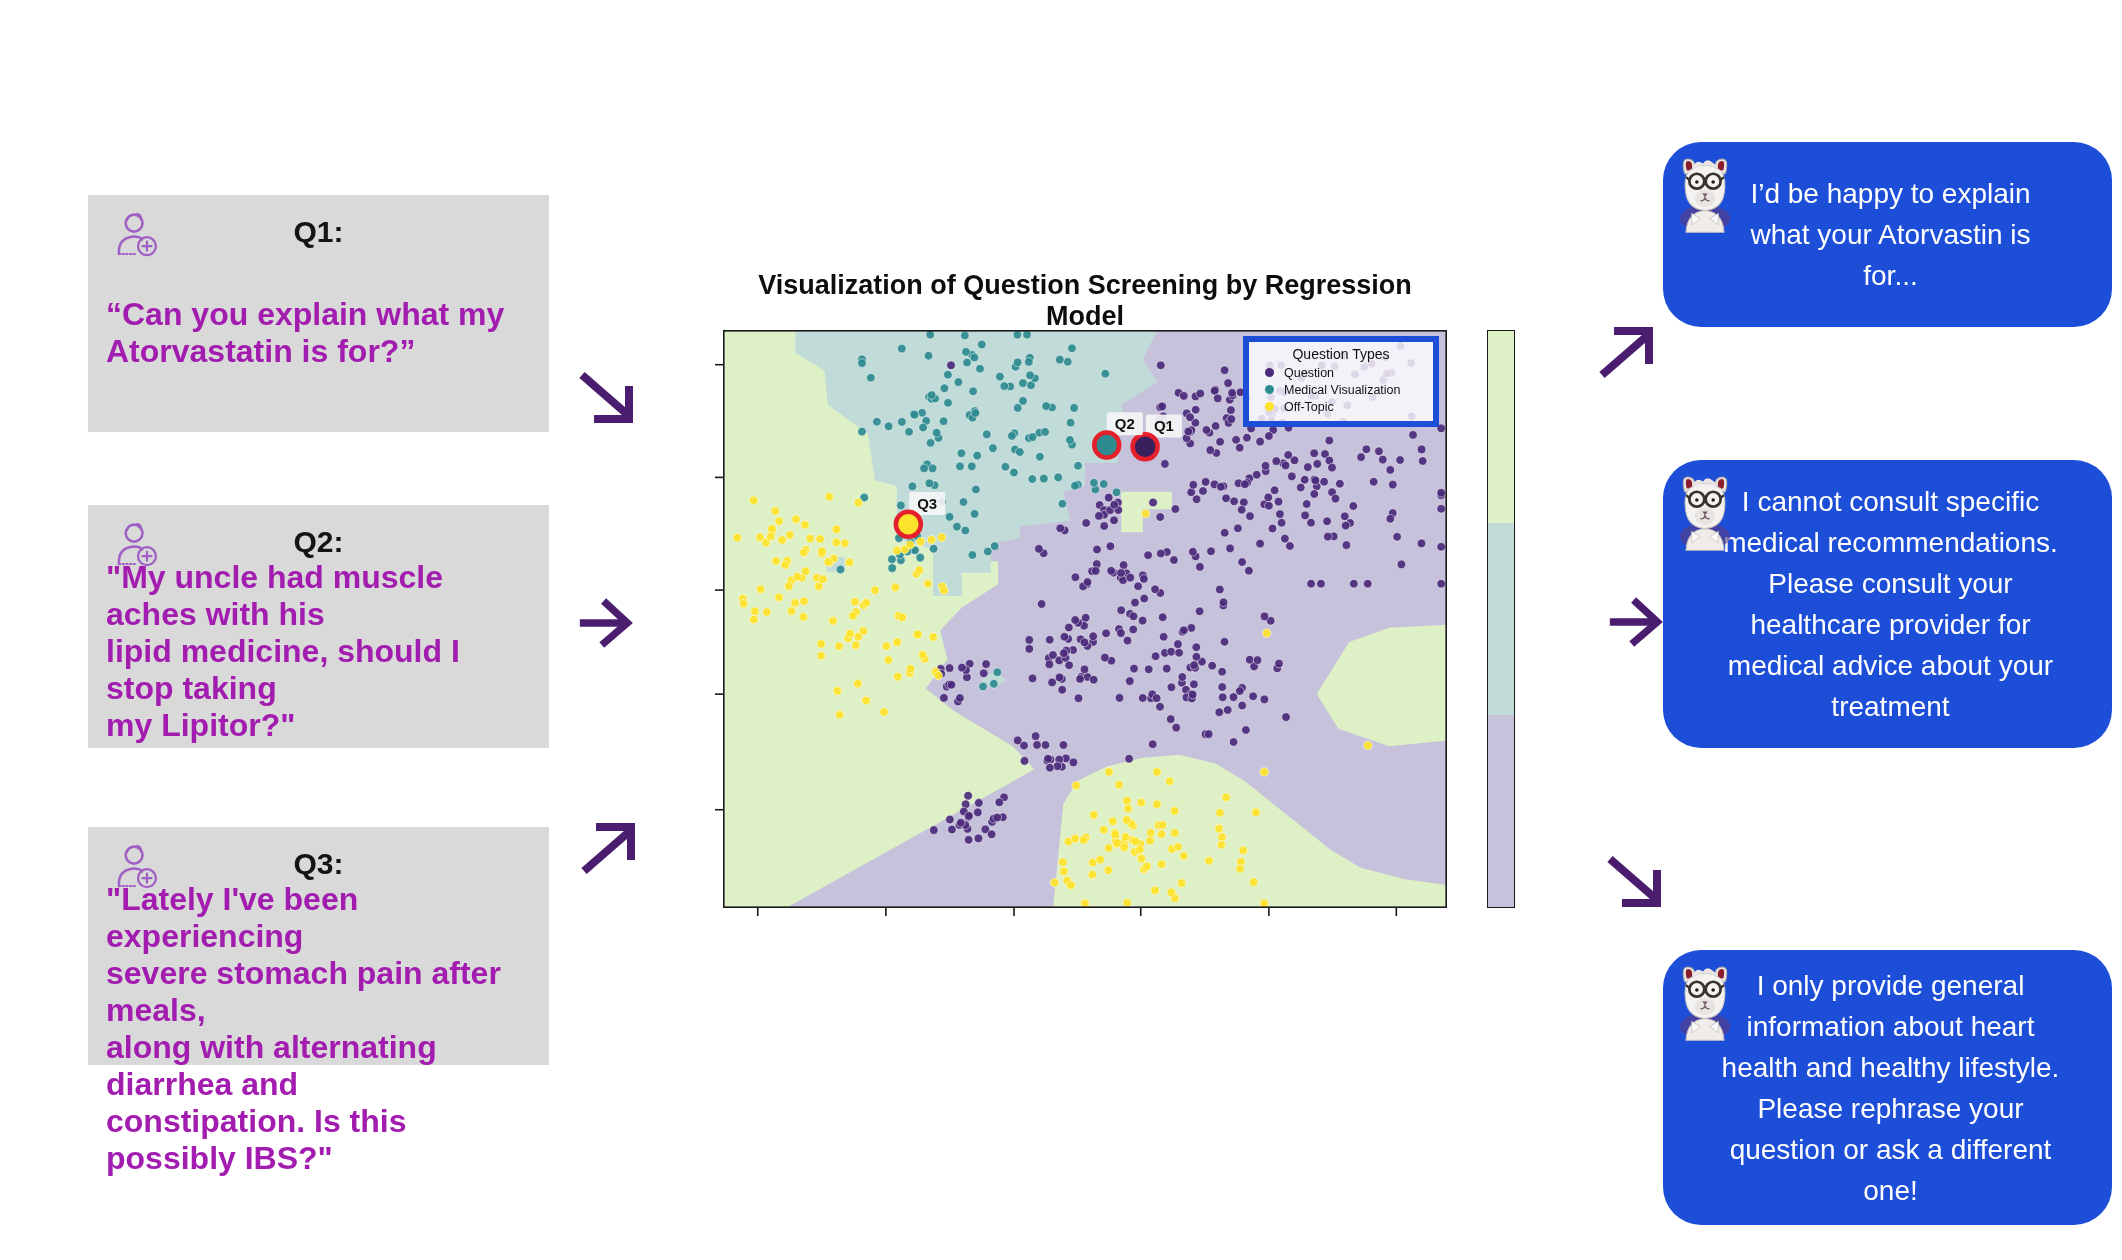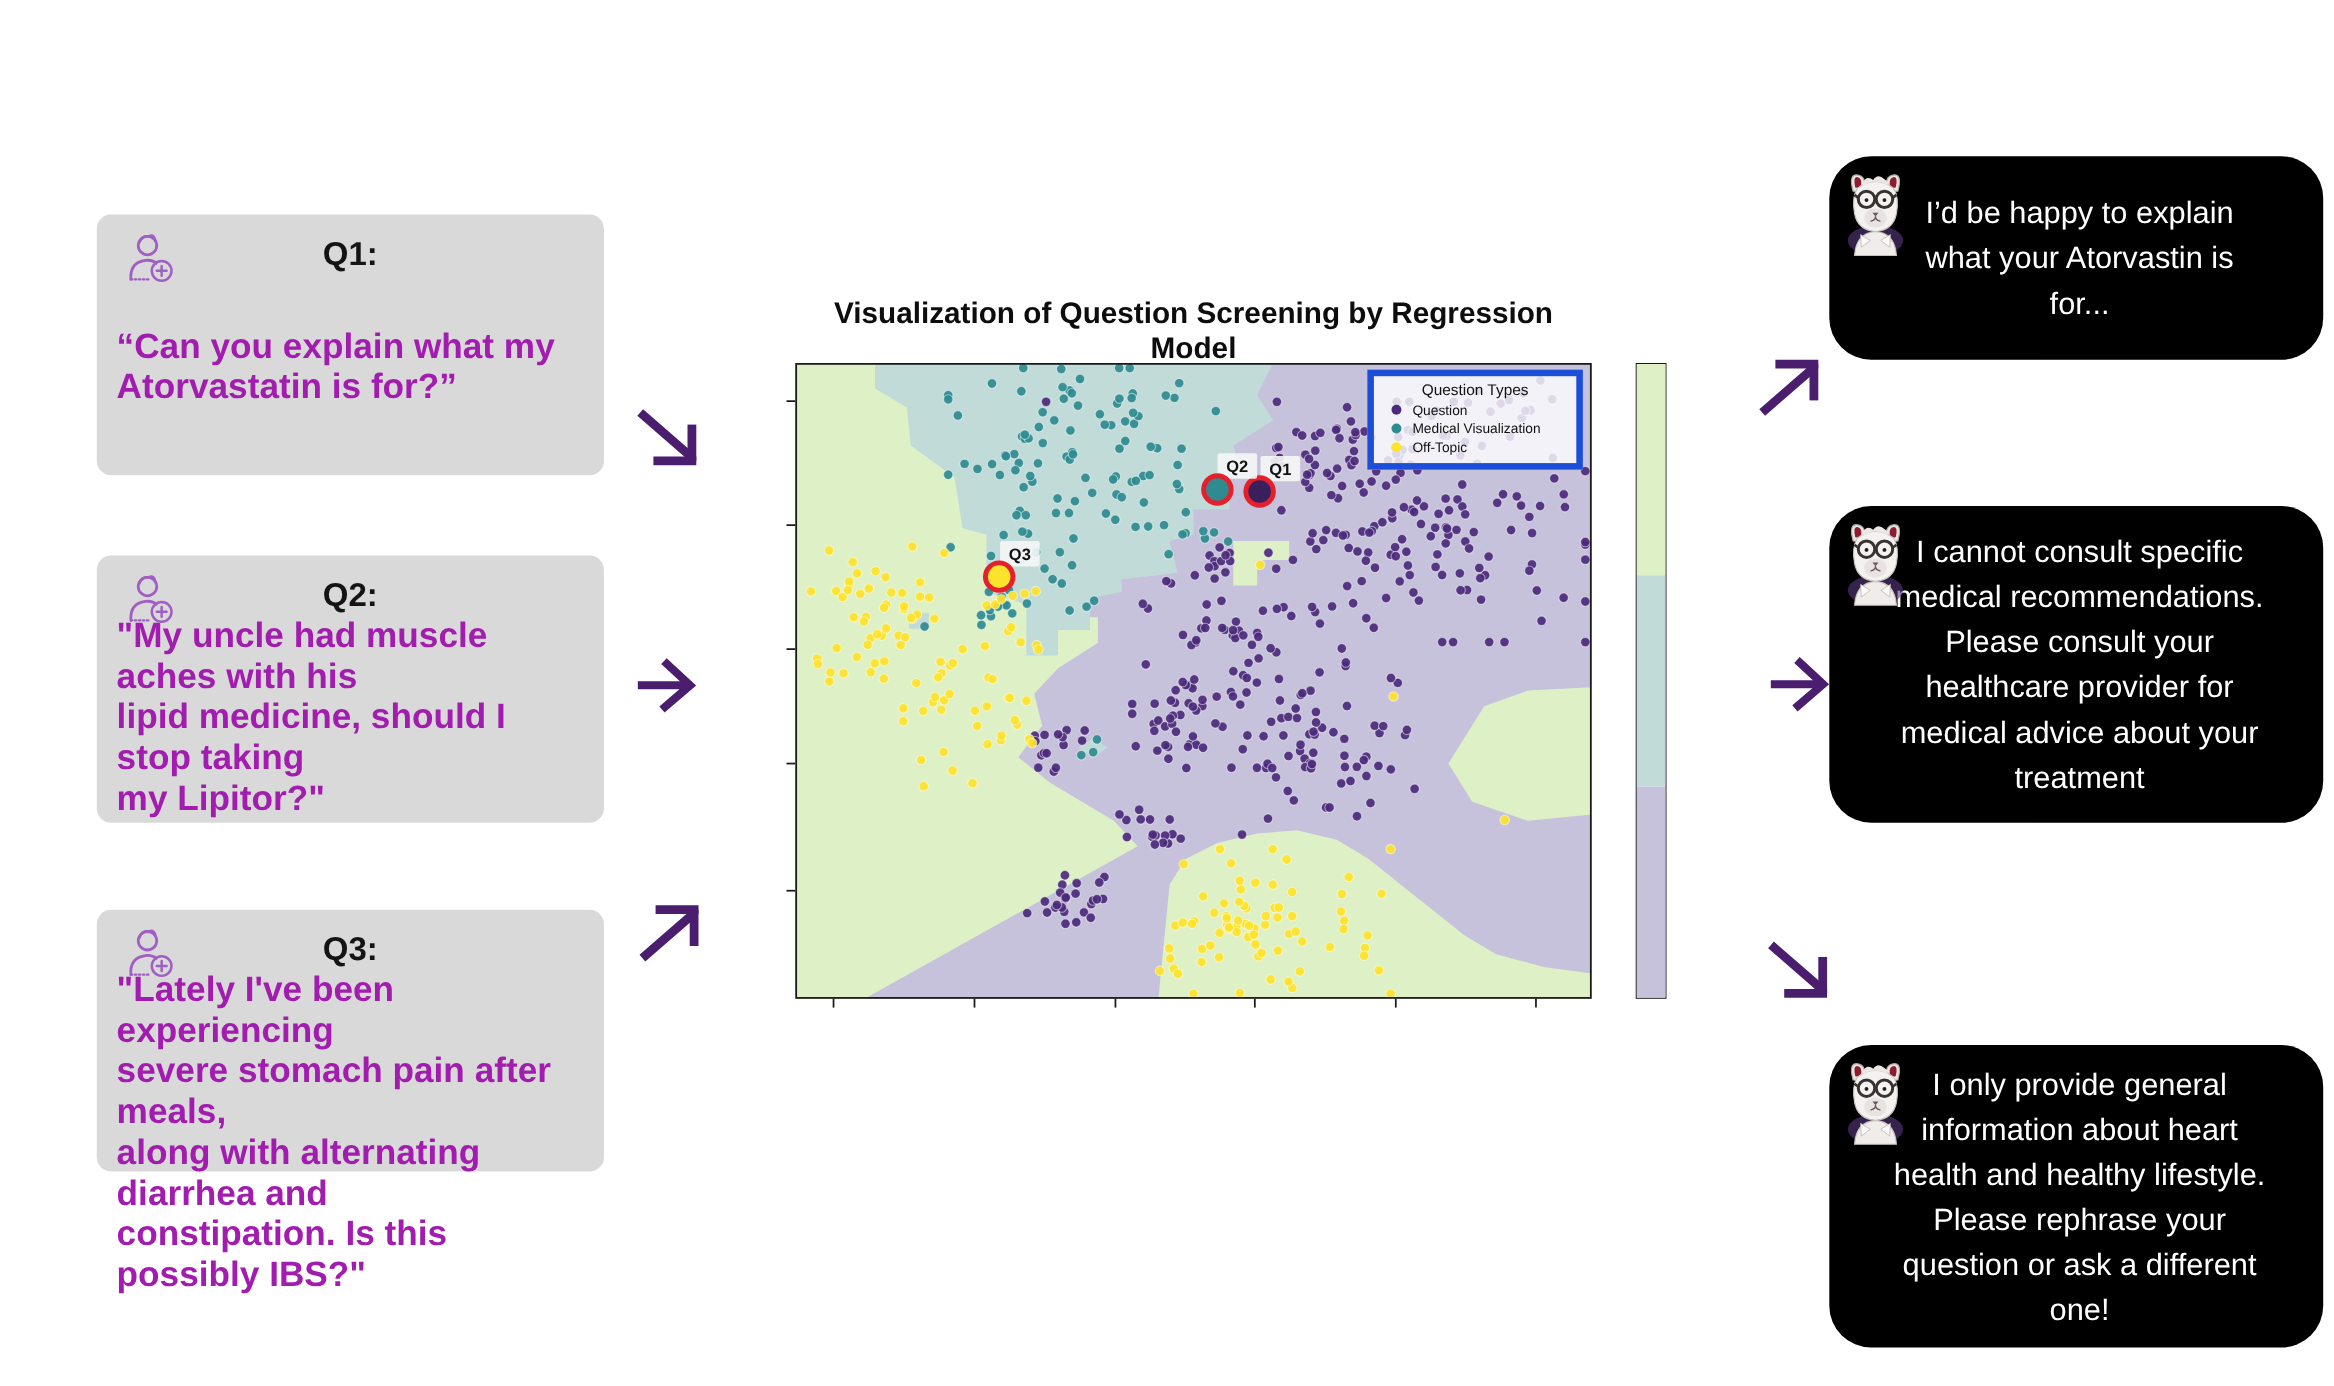--- a/index.html
+++ b/index.html
@@ -1,21 +1,21 @@
 <!DOCTYPE html>
 <html><head>
 <meta charset="utf-8">
 <style>
   html,body{margin:0;padding:0;background:#ffffff;}
   .canvas{position:relative;width:2122px;height:1260px;background:#ffffff;
           font-family:"Liberation Sans",sans-serif;overflow:hidden;}
 
   
   .q-card{position:absolute;left:88px;width:461px;background:#d9d9d9;
-          display:flex;flex-direction:column;box-sizing:border-box;padding:14px 18px 16px 18px;border-radius:13px;}
+          display:flex;flex-direction:column;box-sizing:border-box;padding:14px 18px 16px 18px;}
   .q-card .q-heading{text-align:center;font-weight:bold;font-size:30px;color:#141414;margin-top:6px;}
   .q-icon{position:absolute;left:22px;top:12px;width:56px;height:60px;}
   .q-body{flex:1;display:flex;flex-direction:column;justify-content:center;}
   .q-text{white-space:pre-line;font-weight:bold;font-size:32px;
           line-height:37px;color:#a21caf;}
 
   
   .arrow{position:absolute;width:64px;height:56px;}
   .arrow svg{display:block;width:100%;height:100%;overflow:visible;}
 
@@ -28,21 +28,21 @@
           border:6px solid #1d4ed8;padding:4px 6px 6px 6px;box-sizing:border-box;margin-left:28px;}
   .legend-title{text-align:center;font-size:14px;color:#111;margin-bottom:2px;}
   .legend-item{display:flex;align-items:center;gap:10px;font-size:12.5px;color:#111;
                padding:1.5px 0 1.5px 10px;}
   .legend-dot{width:9px;height:9px;border-radius:50%;flex:0 0 auto;}
   .colorbar{position:absolute;left:1487px;top:330px;width:28px;height:578px;
             border:1.6px solid #1a1a1a;box-sizing:border-box;display:flex;flex-direction:column;}
   .colorbar div{width:100%;}
 
   
-  .bubble{position:absolute;left:1663px;width:449px;background:#000000;border-radius:38px;
+  .bubble{position:absolute;left:1663px;width:449px;background:#1d4ed8;border-radius:38px;
           display:flex;align-items:center;justify-content:center;box-sizing:border-box;
           padding:18px 28px 18px 34px;}
   .bubble-text{white-space:pre-line;text-align:center;color:#ffffff;font-size:28px;line-height:41px;}
   .bot-avatar{position:absolute;left:8px;top:10px;width:68px;height:80px;}
 </style>
 </head>
 <body>
 
 <div class="canvas">
 

